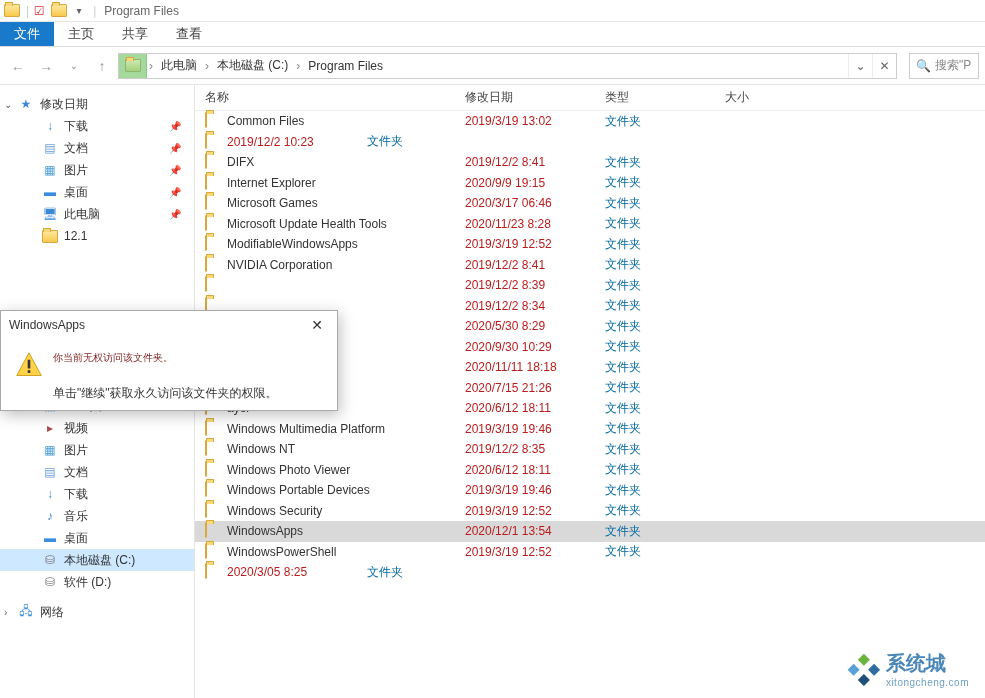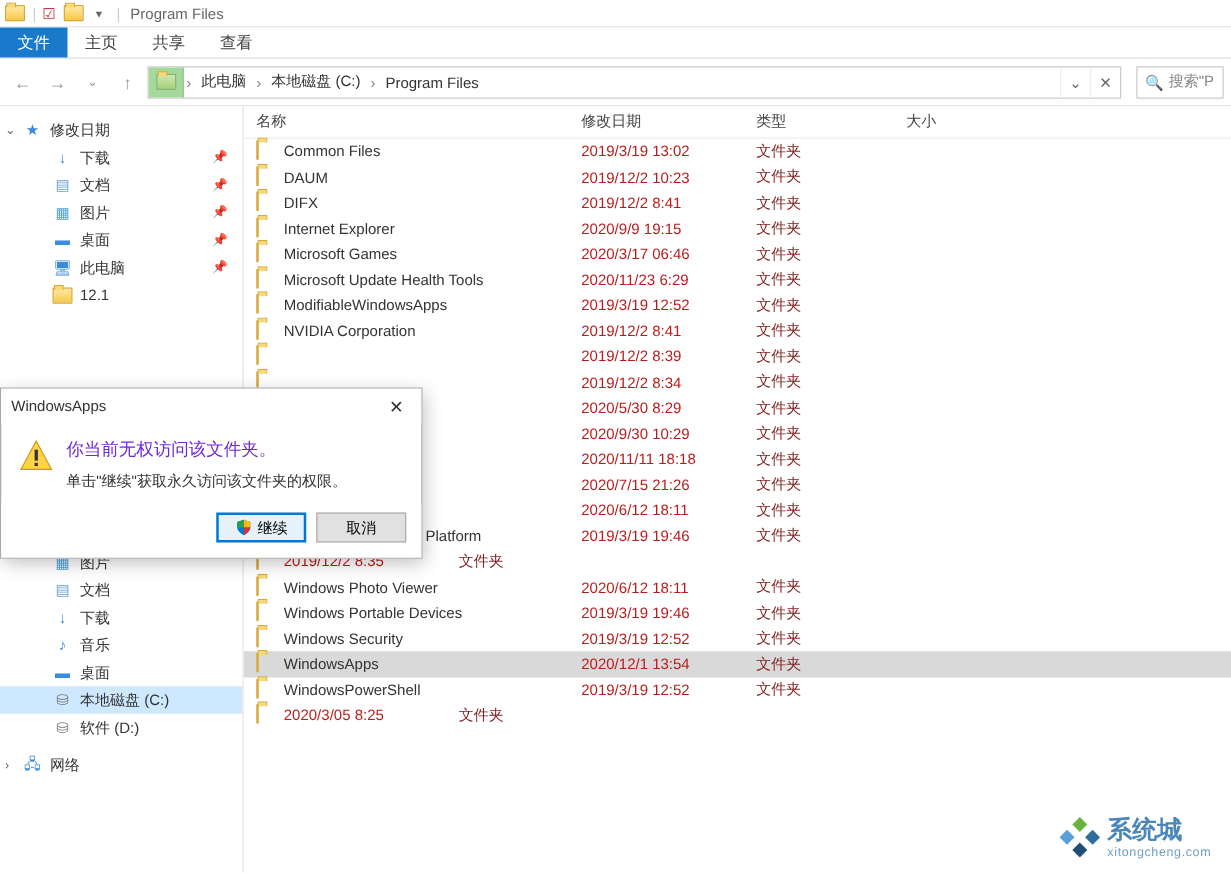--- a/index.html
+++ b/index.html
@@ -50,33 +50,33 @@
 .col.name { width: 260px; }
 .col.date { width: 140px; }
 .col.type { width: 120px; }
 .col.size { width: 80px; }
 .filelist { }
 .filerow { display: flex; height: 20.5px; align-items: center; }
 .filerow.selected { background: #d9d9d9; }
 .filerow .fic { width: 16px; height: 16px; margin: 0 6px 0 10px; }
 .filerow .fname { width: 238px; white-space: nowrap; overflow: hidden; text-overflow: ellipsis; }
 .filerow .fdate { width: 140px; color: #b91c1c; }
-.filerow .ftype { width: 120px; color: #7f1d1d; }
+.filerow .ftype { width: 120px; color: #0369a1; }
 
 
 .foldericon { width: 16px; height: 13px; background: linear-gradient(#ffe9a2, #f7c94b); border: 1px solid #d8a93a; border-radius: 1px; position: relative; }
 .foldericon:before { content: ""; position: absolute; top: -3px; left: 0; width: 6px; height: 3px; background: #f7d97b; border: 1px solid #d8a93a; border-bottom: none; border-radius: 1px 1px 0 0; }
 
 
 .dialog { position: absolute; top: 310px; left: 0; width: 338px; background: #fff; border: 1px solid #aaa; box-shadow: 2px 4px 14px rgba(0,0,0,0.25); }
 .dialog-title { height: 28px; display: flex; align-items: center; padding: 0 8px; font-size: 12px; background: #fff; }
 .dialog-title .close { margin-left: auto; font-size: 14px; width: 24px; text-align: center; cursor: default; }
 .dialog-body { padding: 12px 14px 8px 14px; display: flex; gap: 10px; }
 .dialog-body .warnicon { width: 28px; height: 28px; flex-shrink: 0; }
-.dialog-body .msg1 { color: #6d28d9; font-size: 14px; margin-bottom: 8px; }
+.dialog-body .msg1 { color: #7f1d1d; font-size: 10px; margin-bottom: 20px; }
 .dialog-body .msg2 { color: #333; font-size: 12px; }
 .dialog-buttons { display: flex; justify-content: flex-end; gap: 8px; padding: 8px 12px 12px; background: #fff; }
 .dialog-buttons button { min-width: 72px; height: 24px; border: 1px solid #adadad; background: #e1e1e1; font-size: 12px; padding: 0 10px; display: flex; align-items: center; justify-content: center; gap: 4px; }
 .dialog-buttons button.primary { border: 2px solid #0078d7; background: #e5f1fb; }
 .shield { width: 14px; height: 14px; }
 
 
 .watermark { position: absolute; right: 16px; bottom: 10px; display: flex; align-items: center; gap: 6px; color: #4a86b7; font-size: 20px; font-weight: bold; }
 .watermark .sub { display: block; font-size: 10px; font-weight: normal; color: #6fa0c6; letter-spacing: 0.5px; }
 .watermark .logo { width: 34px; height: 34px; }
@@ -241,21 +241,20 @@
     </div>
     <div class="filelist" id="filelist">
         <div class="filerow">
           <span class="fic"><span class="foldericon"></span></span>
           <span class="fname">Common Files</span>
           <span class="fdate">2019/3/19 13:02</span>
           <span class="ftype">文件夹</span>
         </div>
         <div class="filerow">
           <span class="fic"><span class="foldericon"></span></span>
-          <span class="fname">DAUM</span>
           <span class="fdate">2019/12/2 10:23</span>
           <span class="ftype">文件夹</span>
         </div>
         <div class="filerow">
           <span class="fic"><span class="foldericon"></span></span>
           <span class="fname">DIFX</span>
           <span class="fdate">2019/12/2 8:41</span>
           <span class="ftype">文件夹</span>
         </div>
         <div class="filerow">
@@ -266,21 +265,21 @@
         </div>
         <div class="filerow">
           <span class="fic"><span class="foldericon"></span></span>
           <span class="fname">Microsoft Games</span>
           <span class="fdate">2020/3/17 06:46</span>
           <span class="ftype">文件夹</span>
         </div>
         <div class="filerow">
           <span class="fic"><span class="foldericon"></span></span>
           <span class="fname">Microsoft Update Health Tools</span>
-          <span class="fdate">2020/11/23 6:29</span>
+          <span class="fdate">2020/11/23 8:28</span>
           <span class="ftype">文件夹</span>
         </div>
         <div class="filerow">
           <span class="fic"><span class="foldericon"></span></span>
           <span class="fname">ModifiableWindowsApps</span>
           <span class="fdate">2019/3/19 12:52</span>
           <span class="ftype">文件夹</span>
         </div>
         <div class="filerow">
           <span class="fic"><span class="foldericon"></span></span>
@@ -331,20 +330,21 @@
           <span class="ftype">文件夹</span>
         </div>
         <div class="filerow">
           <span class="fic"><span class="foldericon"></span></span>
           <span class="fname">Windows Multimedia Platform</span>
           <span class="fdate">2019/3/19 19:46</span>
           <span class="ftype">文件夹</span>
         </div>
         <div class="filerow">
           <span class="fic"><span class="foldericon"></span></span>
+          <span class="fname">Windows NT</span>
           <span class="fdate">2019/12/2 8:35</span>
           <span class="ftype">文件夹</span>
         </div>
         <div class="filerow">
           <span class="fic"><span class="foldericon"></span></span>
           <span class="fname">Windows Photo Viewer</span>
           <span class="fdate">2020/6/12 18:11</span>
           <span class="ftype">文件夹</span>
         </div>
         <div class="filerow">
@@ -389,34 +389,20 @@
     <svg class="warnicon" viewBox="0 0 32 32">
         <polygon points="16,2 30,28 2,28" fill="#ffd24a" stroke="#c79a12" stroke-width="1"></polygon>
         <rect x="14.5" y="10" width="3" height="10" fill="#333"></rect>
         <rect x="14.5" y="22" width="3" height="3" fill="#333"></rect>
       </svg>
     <div>
       <div class="msg1">你当前无权访问该文件夹。</div>
       <div class="msg2">单击"继续"获取永久访问该文件夹的权限。</div>
     </div>
   </div>
-  <div class="dialog-buttons">
-    <button class="primary">
-      <svg class="shield" viewBox="0 0 16 16">
-          <path d="M8 1 L14 3 V8 C14 12 8 15 8 15 C8 15 2 12 2 8 V3 Z" fill="#0078d7"></path>
-          <path d="M8 1 L14 3 V8 L8 8 Z" fill="#ffb900"></path>
-          <path d="M8 8 L2 8 V3 L8 1 Z" fill="#2f9e44"></path>
-          <path d="M8 8 L14 8 C14 12 8 15 8 15 Z" fill="#d13438"></path>
-        </svg>
-      <span>继续</span>
-    </button>
-    <button>
-        <span>取消</span>
-      </button>
-  </div>
 </div>
 
 <div class="watermark">
   <svg class="logo" viewBox="0 0 40 40">
     <rect x="16" y="4" width="10" height="10" fill="#69b43f" transform="rotate(45 21 9)"></rect>
     <rect x="4" y="16" width="10" height="10" fill="#5aa0d6" transform="rotate(45 9 21)"></rect>
     <rect x="28" y="16" width="10" height="10" fill="#2f6da0" transform="rotate(45 33 21)"></rect>
     <rect x="16" y="28" width="10" height="10" fill="#1f4f78" transform="rotate(45 21 33)"></rect>
   </svg>
   <div>

